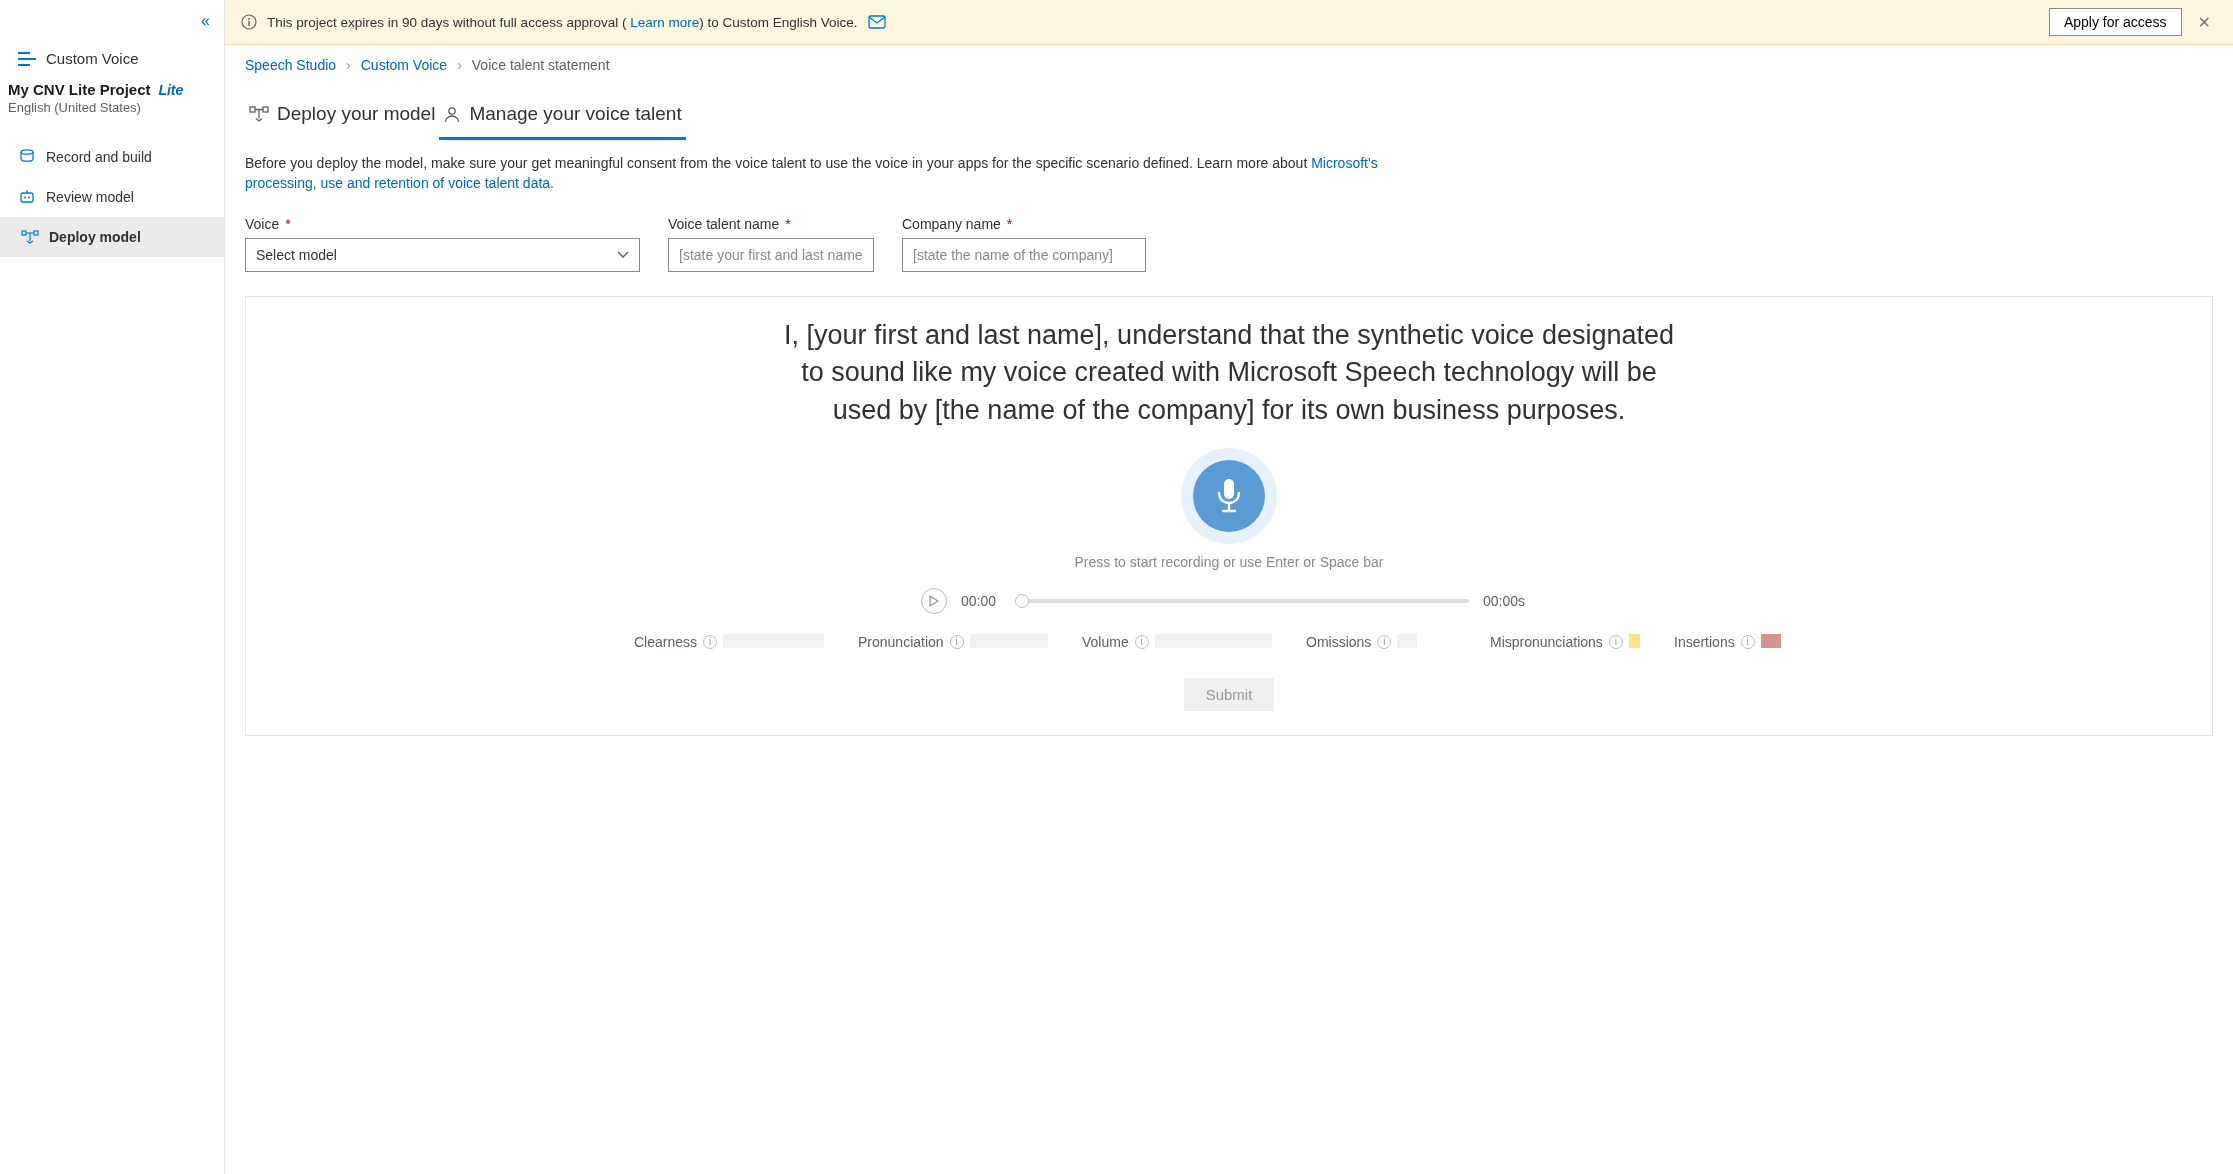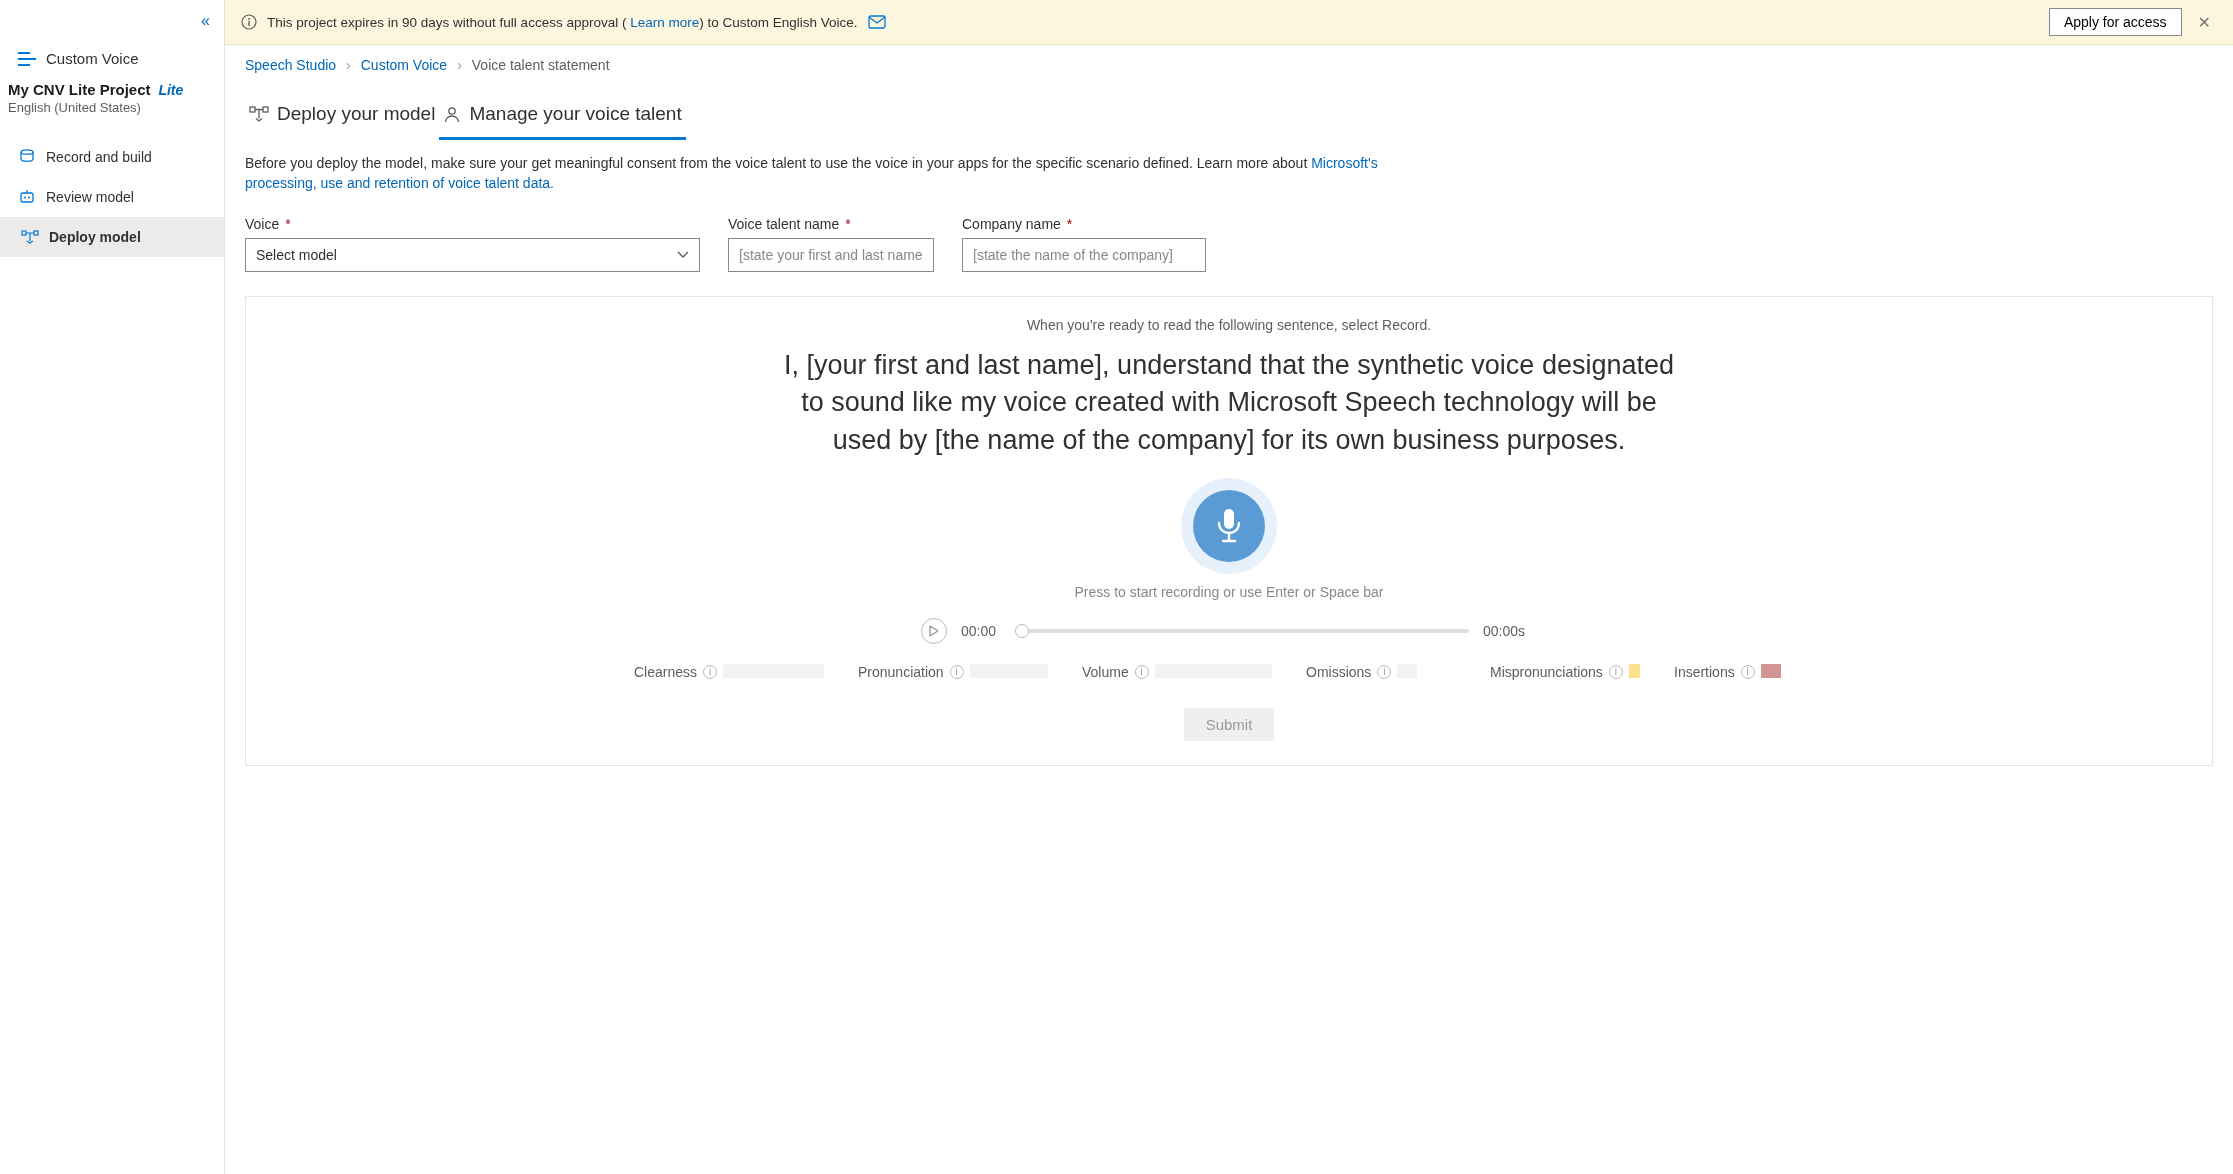--- a/index.html
+++ b/index.html
@@ -60,21 +60,21 @@
 
   .desc{padding:12px 20px 4px;font-size:14px;color:#323130;max-width:1240px;line-height:1.45;}
   .desc a{color:var(--link);text-decoration:none;}
 
   
   .form-row{display:flex;gap:28px;padding:18px 20px 8px;flex-wrap:wrap;}
   .field{display:flex;flex-direction:column;gap:6px;}
   .field label{font-size:14px;color:#323130;}
   .req{color:#a80000;margin-left:2px;}
   .select, .input{height:34px;border:1px solid #8a8886;padding:0 10px;font-size:14px;color:#323130;background:#fff;}
-  .select{width:455px;display:flex;align-items:center;justify-content:space-between;cursor:pointer;}
+  .select{width:395px;display:flex;align-items:center;justify-content:space-between;cursor:pointer;}
   .select .chev{color:#605e5c;}
   .input{outline:none;}
   .input::placeholder{color:#8a8886;}
   .f-talent{width:206px;}
   .f-company{width:244px;}
 
   
   .panel{margin:16px 20px 20px;border:1px solid var(--border-soft);padding:20px 30px 24px;}
   .panel-hint{text-align:center;color:#605e5c;font-size:14px;margin-bottom:14px;}
   .statement{text-align:center;color:#323130;font-size:27px;line-height:1.4;max-width:900px;margin:0 auto 18px;}
@@ -239,21 +239,20 @@
         <label><span>Voice talent name</span> <span class="req">*</span></label>
         <input class="input f-talent" placeholder="[state your first and last name]" style="">
       </div>
       <div class="field">
         <label><span>Company name</span> <span class="req">*</span></label>
         <input class="input f-company" placeholder="[state the name of the company]" style="">
       </div>
     </div>
 
     <section class="panel">
-      <div class="panel-hint">When you're ready to read the following sentence, select Record.</div>
       <div class="statement">I, [your first and last name], understand that the synthetic voice designated to sound like my voice created with Microsoft Speech technology will be used by [the name of the company] for its own business purposes.</div>
 
       <div class="record-wrap">
         <div class="record-outer">
           <div class="record-inner">
             <span>
               <svg width="30" height="38" viewBox="0 0 30 38">
                   <rect x="10" y="2" width="10" height="20" rx="5" fill="#fff"></rect>
                   <path d="M5 16c0 6 4.5 10 10 10s10-4 10-10" fill="none" stroke="#fff" stroke-width="2.4" stroke-linecap="round"></path>
                   <path d="M15 26v8M9 34h12" stroke="#fff" stroke-width="2.4" stroke-linecap="round"></path>

